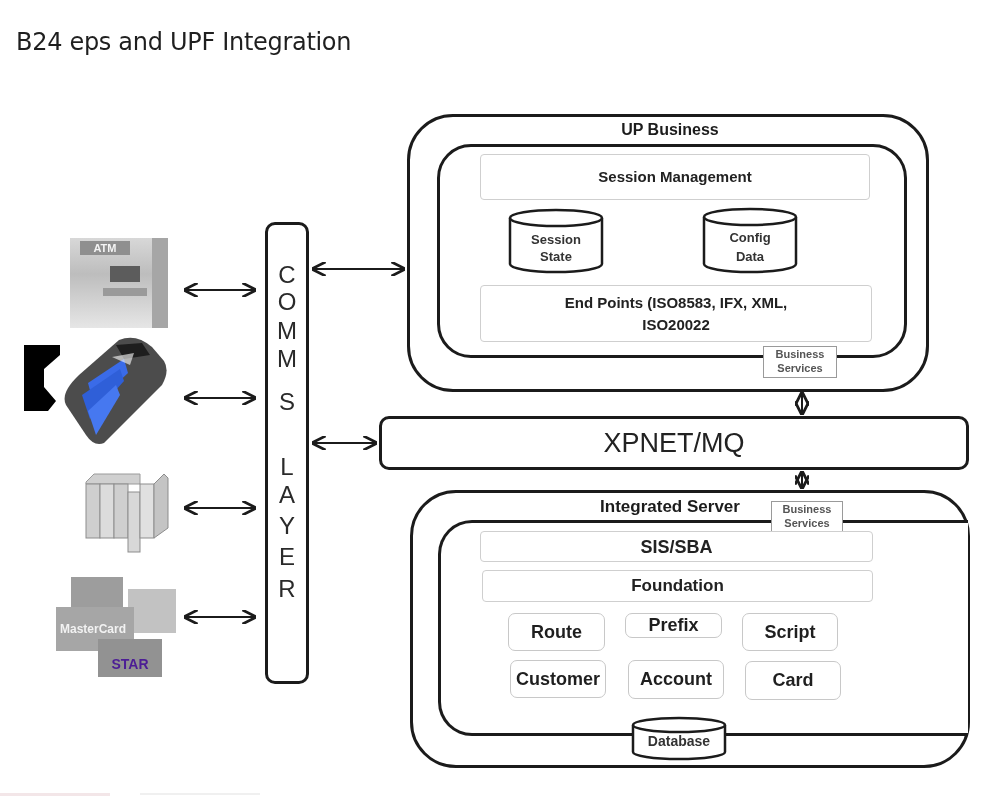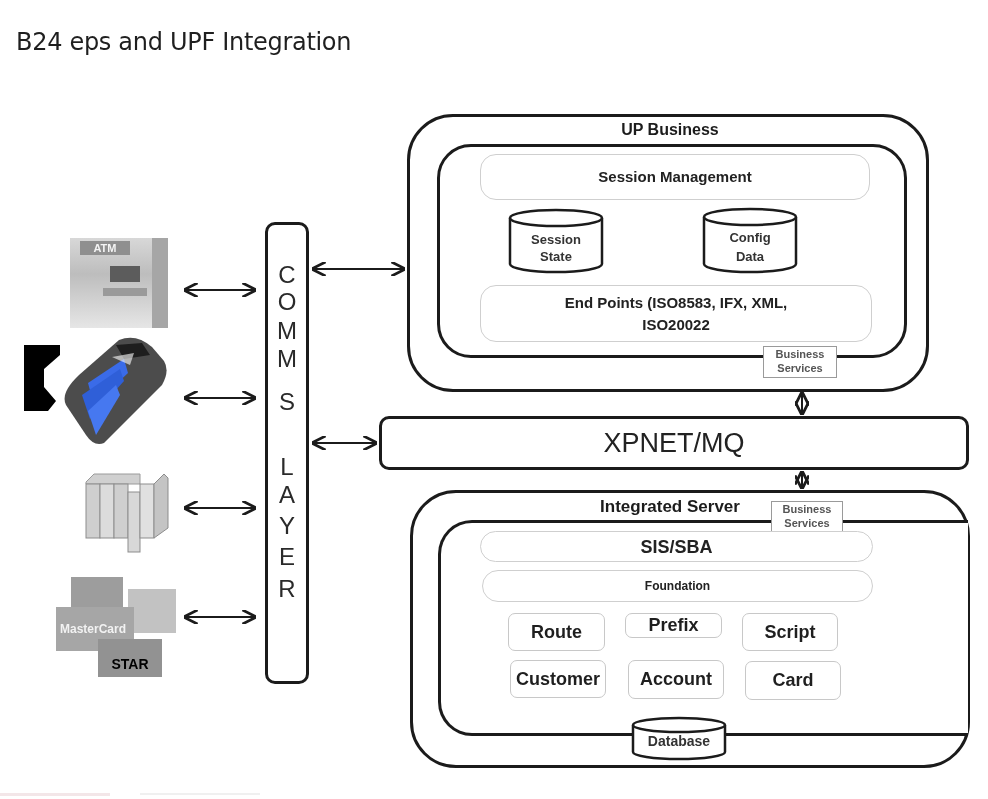--- a/index.html
+++ b/index.html
@@ -1,21 +1,21 @@
 <!DOCTYPE html>
 <html><head>
 <meta charset="utf-8">
 <style>
   html, body { margin:0; padding:0; background:#ffffff; }
   body { width:988px; height:799px; position:relative; overflow:hidden; font-family:"Liberation Sans", sans-serif; color:#1a1a1a; }
   .page-title { position:absolute; left:4px; top:16px; font-size:24px; font-family:"DejaVu Sans", sans-serif; font-weight:normal; color:#1f1f1f; letter-spacing:-0.3px; margin:12px; }
   .abs { position:absolute; box-sizing:border-box; }
   .outer { border:3px solid #1b1b1b; border-radius:46px; background:#fff; }
   .inner { border:3px solid #1b1b1b; border-radius:34px; background:#fff; }
-  .bar { border:1px solid #cfcfcf; border-radius:16px; background:#fff; display:flex; align-items:center; justify-content:center; font-weight:bold; font-size:15px; color:#222; text-align:center; line-height:22px; }
+  .bar { border:1px solid #cfcfcf; border-radius:4px; background:#fff; display:flex; align-items:center; justify-content:center; font-weight:bold; font-size:15px; color:#222; text-align:center; line-height:22px; }
   .mod { border:1px solid #c8c8c8; border-radius:7px; background:#fff; display:flex; align-items:center; justify-content:center; font-weight:bold; font-size:18px; color:#1f1f1f; }
   .lbl { font-weight:bold; color:#1c1c1c; text-align:center; }
   .biz { border:1px solid #9a9a9a; background:#fff; font-size:11px; line-height:14px; color:#555; text-align:center; font-weight:bold; }
   .comms { border:3px solid #1b1b1b; border-radius:10px; background:#fff; }
   .comms-letter { position:absolute; width:100%; text-align:center; font-size:24px; color:#2a2a2a; }
   .xpnet { border:3px solid #1b1b1b; border-radius:10px; background:#fff; display:flex; align-items:center; justify-content:center; font-size:27px; color:#222; }
   svg.ov { position:absolute; left:0; top:0; }
   .cyl-text { font-weight:bold; font-size:13px; fill:#333; font-family:"Liberation Sans", sans-serif; }
   .bottom-strip { position:absolute; left:0; top:793px; width:110px; height:3px; background:#f3e6e8; }
   .bottom-strip2 { position:absolute; left:140px; top:793px; width:120px; height:2px; background:#f0f0f0; }
@@ -53,21 +53,21 @@
     <rect x="48" y="24" width="12" height="60" fill="#d8d8d8" stroke="#8d8d8d"></rect>
     <rect x="60" y="16" width="14" height="54" fill="#e0e0e0" stroke="#8d8d8d"></rect>
     <path d="M74 16 L84 6 L88 10 L88 60 L74 70 Z" fill="#c4c4c4" stroke="#8d8d8d"></path>
   </svg>
 </div>
 
 <div class="abs" style="left:56px;top:577px;width:122px;height:100px;">
   <div class="abs" style="left:15px;top:0;width:52px;height:30px;background:#9d9d9d;"></div>
   <div class="abs" style="left:72px;top:12px;width:48px;height:44px;background:#c2c2c2;"></div>
   <div class="abs" style="left:0;top:30px;width:78px;height:44px;background:#a6a6a6;color:#f2f2f2;font-size:12px;font-weight:bold;line-height:44px;padding-left:4px;">MasterCard</div>
-  <div class="abs" style="left:42px;top:62px;width:64px;height:38px;background:#929292;color:#000000;font-size:14px;font-weight:bold;text-align:center;line-height:50px;">STAR</div>
+  <div class="abs" style="left:42px;top:62px;width:64px;height:38px;background:#929292;color:#4c1d95;font-size:14px;font-weight:bold;text-align:center;line-height:50px;">STAR</div>
 </div>
 
 <div class="abs comms" style="left:265px;top:222px;width:44px;height:462px;">
   <div class="comms-letter" style="top:36px;">C</div>
   <div class="comms-letter" style="top:63px;">O</div>
   <div class="comms-letter" style="top:92px;">M</div>
   <div class="comms-letter" style="top:120px;">M</div>
   <div class="comms-letter" style="top:163px;">S</div>
   <div class="comms-letter" style="top:228px;">L</div>
   <div class="comms-letter" style="top:256px;">A</div>
@@ -92,21 +92,21 @@
 <div class="abs xpnet" style="left:379px;top:416px;width:590px;height:54px;">XPNET/MQ</div>
 
 <div class="abs outer" style="left:410px;top:490px;width:560px;height:278px;"></div>
 <div class="abs lbl" style="left:570px;top:497px;width:200px;font-size:17px;">Integrated Server</div>
 <div class="abs inner" style="left:438px;top:520px;width:530px;height:216px;border-right:none;border-top-right-radius:0;border-bottom-right-radius:0;"></div>
 <div class="abs biz" style="left:771px;top:501px;width:72px;height:32px;">
   <div>Business</div>
   <div>Services</div>
 </div>
 <div class="abs bar" style="left:480px;top:531px;width:393px;height:31px;font-size:18px;">SIS/SBA</div>
-<div class="abs bar" style="left:482px;top:570px;width:391px;height:32px;font-size:12px;">Foundation</div>
+<div class="abs bar" style="left:482px;top:570px;width:391px;height:32px;font-size:17px;">Foundation</div>
 
 <div class="abs mod" style="left:508px;top:613px;width:97px;height:38px;">Route</div>
 <div class="abs mod" style="left:625px;top:613px;width:97px;height:25px;">Prefix</div>
 <div class="abs mod" style="left:742px;top:613px;width:96px;height:38px;">Script</div>
 <div class="abs mod" style="left:510px;top:660px;width:96px;height:38px;">Customer</div>
 <div class="abs mod" style="left:628px;top:660px;width:96px;height:39px;">Account</div>
 <div class="abs mod" style="left:745px;top:661px;width:96px;height:39px;">Card</div>
 
 <svg class="ov" width="988" height="799" viewBox="0 0 988 799">
   <defs>

